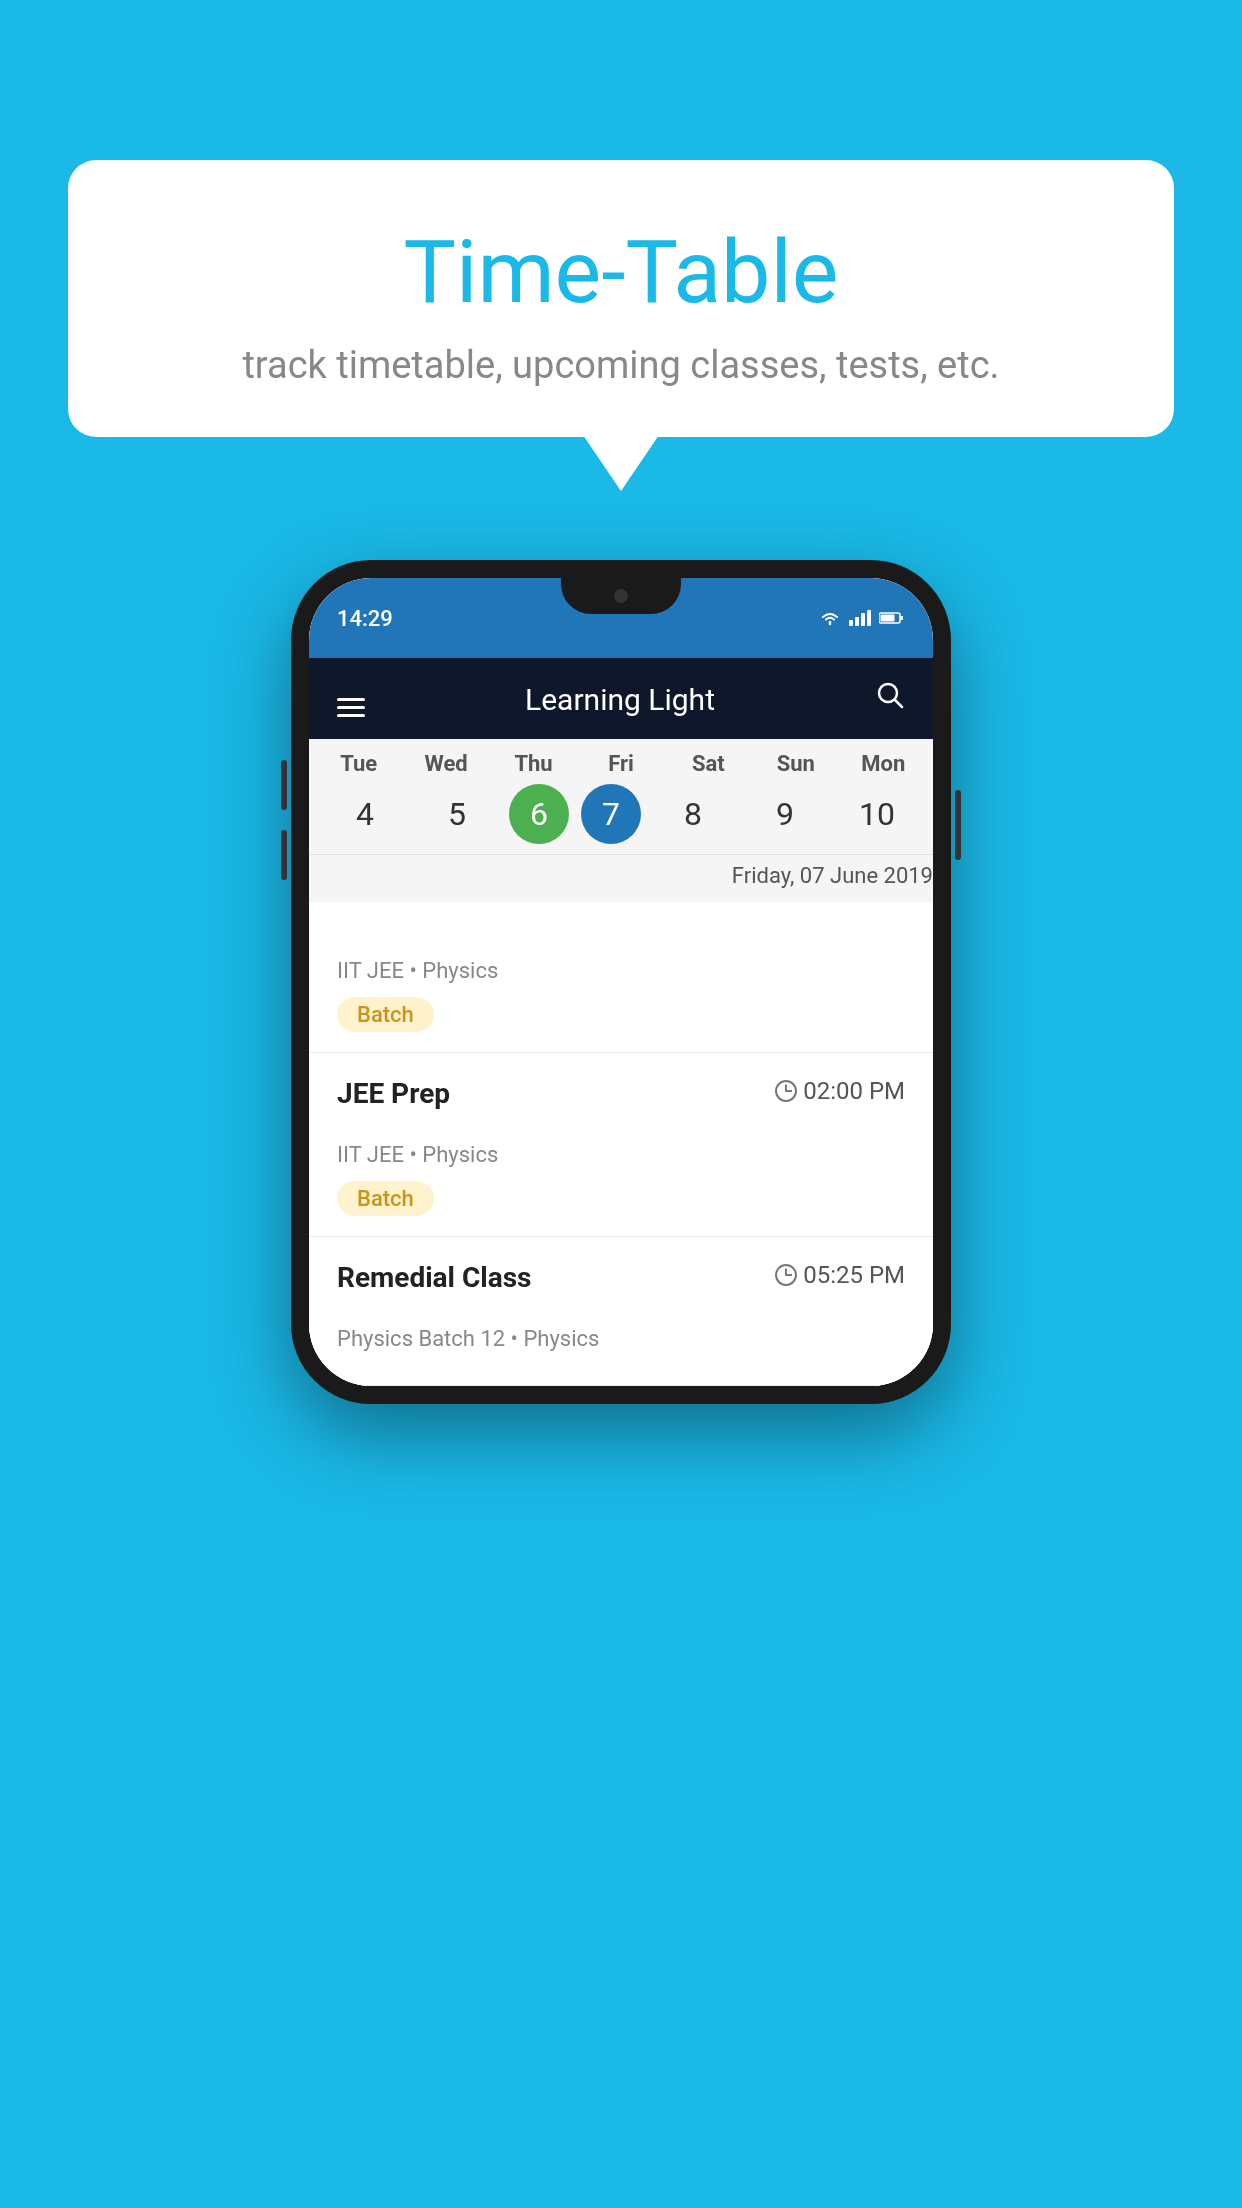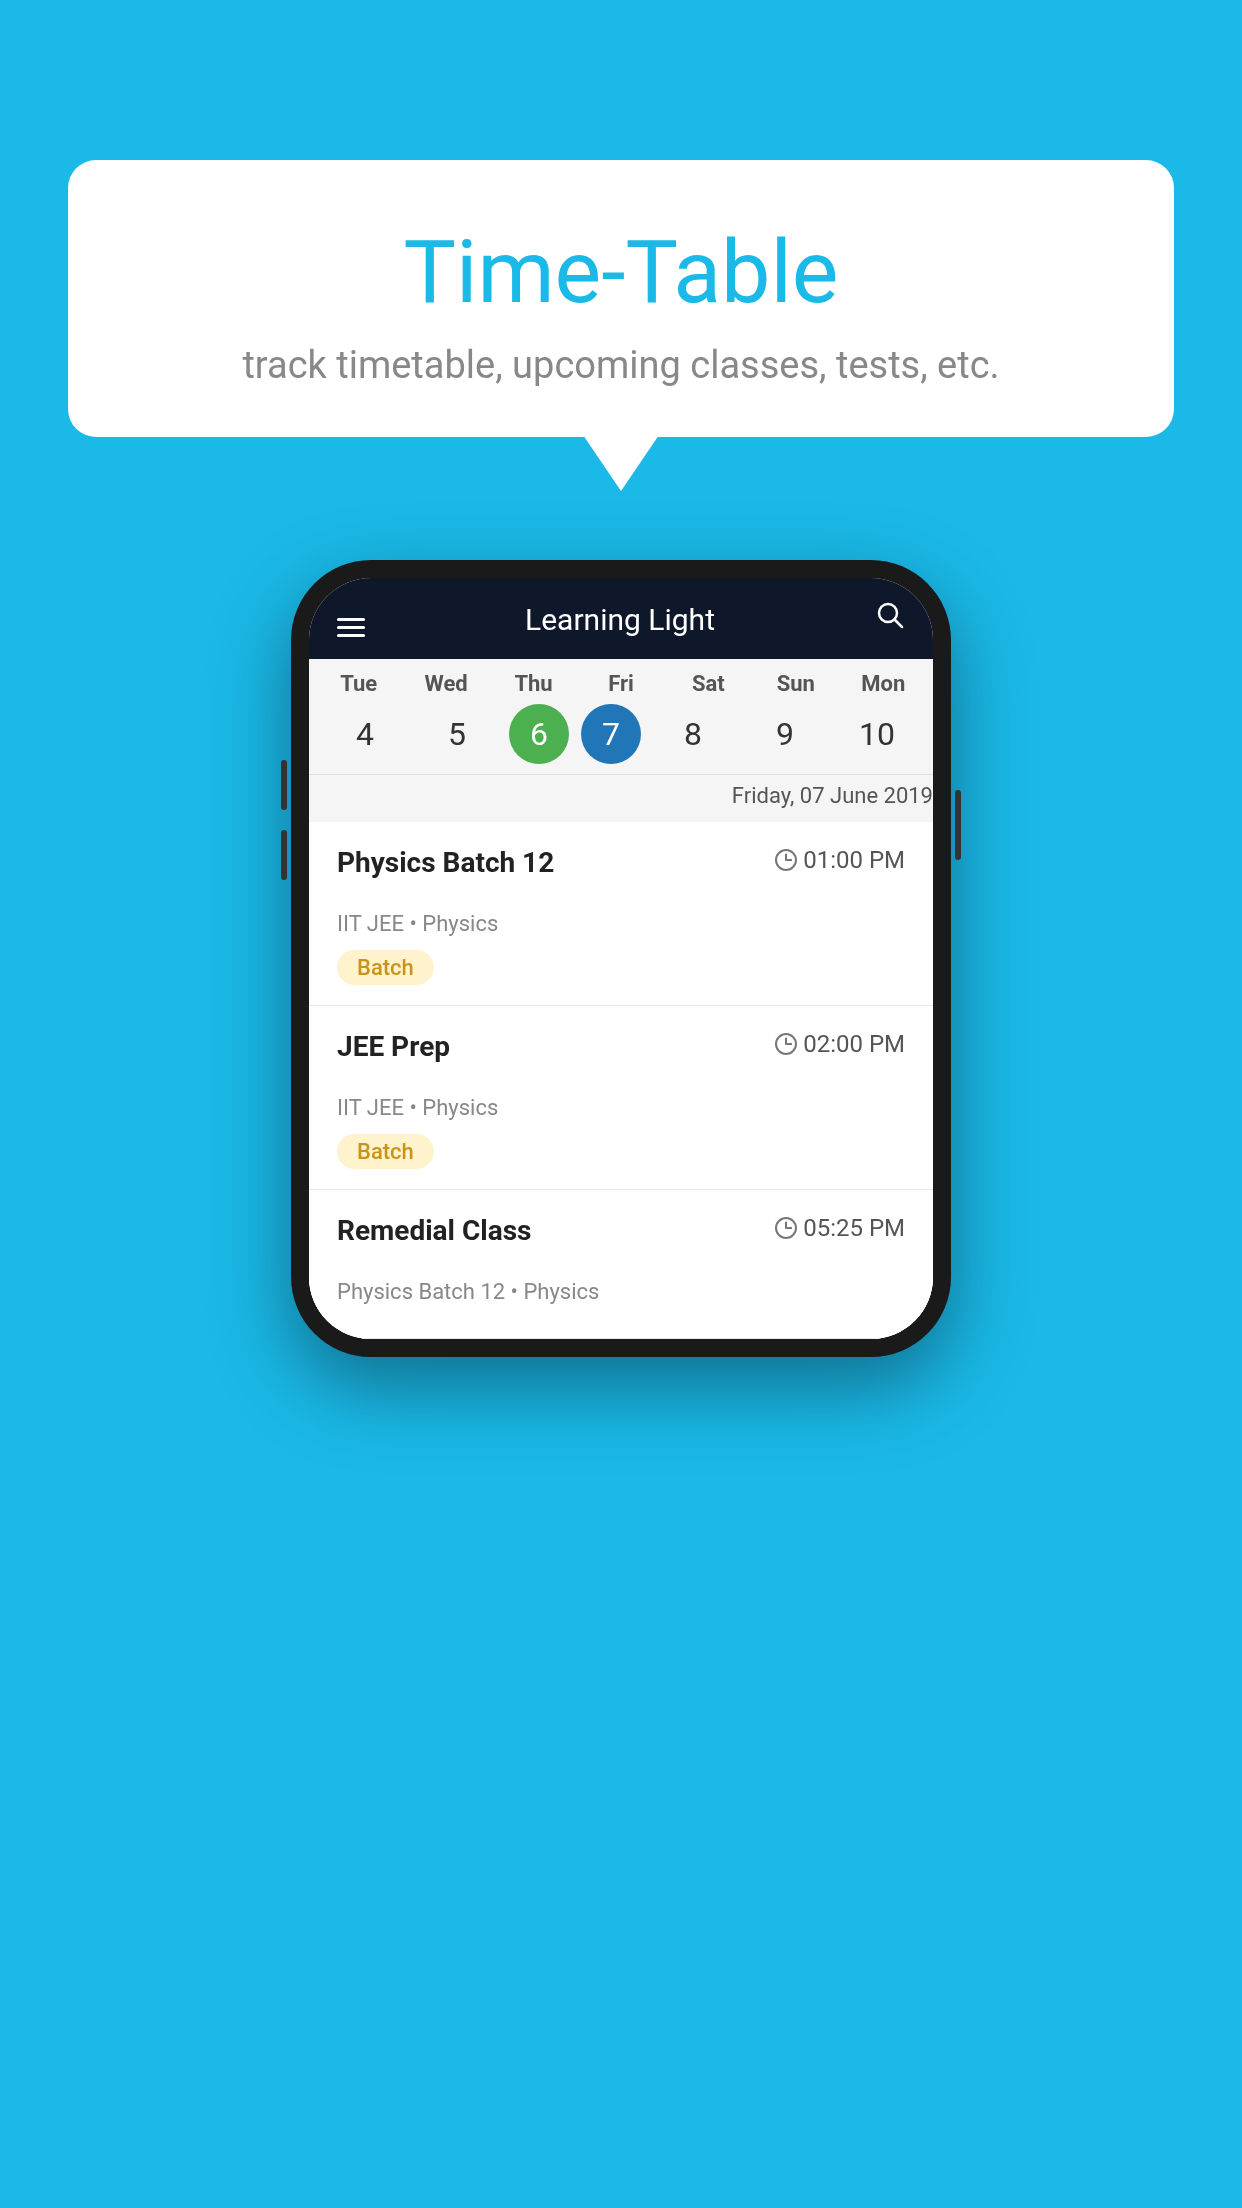--- a/index.html
+++ b/index.html
@@ -340,20 +340,47 @@
 
 <div class="phone-wrapper">
   <div class="phone-outer">
 
     <div class="phone-side-vol"></div>
     <div class="phone-side-vol2"></div>
     <div class="phone-side-power"></div>
 
     <div class="phone-screen">
 
+      <div class="phone-notch-bar">
+        <span class="status-time">14:29</span>
+        <div class="notch">
+          <div class="camera-dot"></div>
+        </div>
+        <div class="status-icons">
+
+          <svg width="22" height="16" viewBox="0 0 22 16">
+            <path d="M11 12 L11 14" stroke="white" stroke-width="2.5" stroke-linecap="round"></path>
+            <path d="M7 9.5 Q11 6 15 9.5" stroke="white" stroke-width="2" fill="none" stroke-linecap="round"></path>
+            <path d="M4 7 Q11 1 18 7" stroke="white" stroke-width="2" fill="none" stroke-linecap="round"></path>
+          </svg>
+
+          <svg width="22" height="16" viewBox="0 0 22 16">
+            <rect x="0" y="10" width="4" height="6" fill="white" rx="1"></rect>
+            <rect x="6" y="7" width="4" height="9" fill="white" rx="1"></rect>
+            <rect x="12" y="3" width="4" height="13" fill="white" rx="1"></rect>
+            <rect x="18" y="0" width="4" height="16" fill="white" rx="1"></rect>
+          </svg>
+
+          <svg width="26" height="14" viewBox="0 0 26 14">
+            <rect x="0" y="2" width="21" height="10" rx="2" stroke="white" stroke-width="1.5" fill="none"></rect>
+            <rect x="21" y="5" width="3" height="4" rx="1" fill="white"></rect>
+            <rect x="1.5" y="3.5" width="14" height="7" rx="1" fill="white"></rect>
+          </svg>
+        </div>
+      </div>
 
       <div class="app-header">
         <div class="hamburger-icon">
           <div class="hamburger-line"></div>
           <div class="hamburger-line"></div>
           <div class="hamburger-line"></div>
         </div>
         <span class="app-title">Learning Light</span>
         <div class="search-icon-btn">
           <svg width="30" height="30" viewBox="0 0 30 30" fill="none">
@@ -381,27 +408,20 @@
           <span class="day-number">8</span>
           <span class="day-number">9</span>
           <span class="day-number">10</span>
         </div>
         <div class="current-date-bar">Friday, 07 June 2019</div>
       </div>
 
       <div class="class-list">
 
         <div class="class-card">
-          <div class="class-card-header">
-            <span class="class-name">Physics Batch 12</span>
-            <div class="class-time">
-              <div class="clock-icon"></div>
-              <span>01:00 PM</span>
-            </div>
-          </div>
           <div class="class-meta">IIT JEE • Physics</div>
           <span class="batch-badge">Batch</span>
         </div>
 
         <div class="class-card">
           <div class="class-card-header">
             <span class="class-name">JEE Prep</span>
             <div class="class-time">
               <div class="clock-icon"></div>
               <span>02:00 PM</span>

